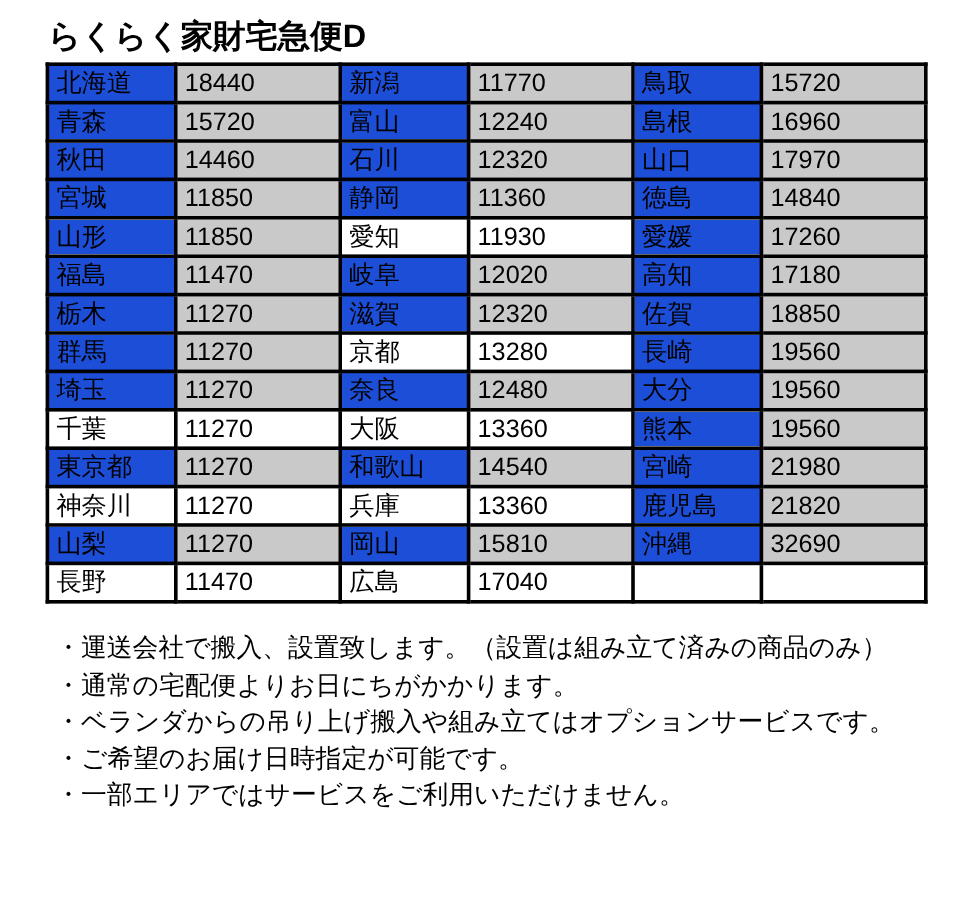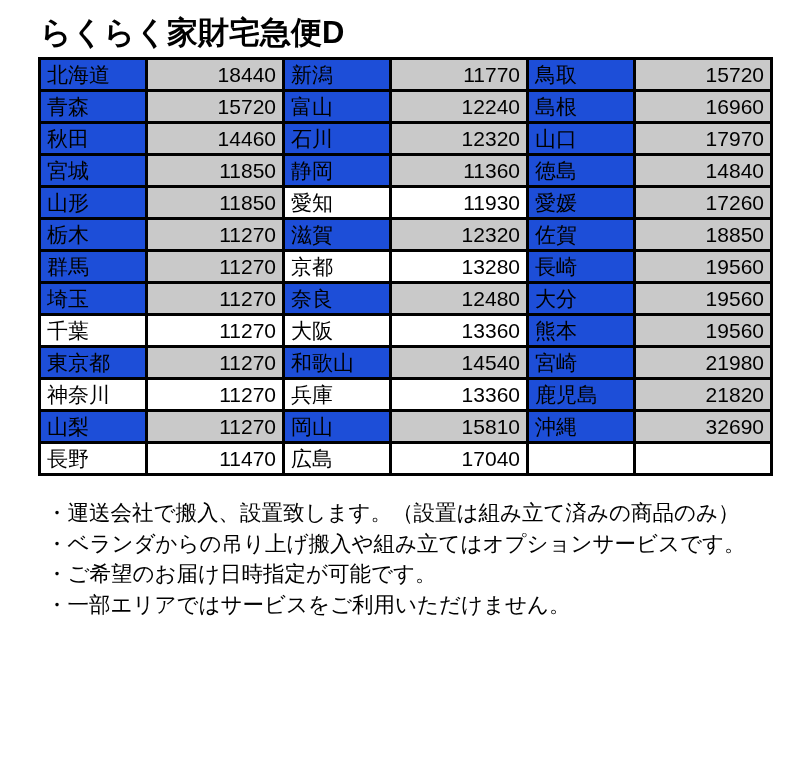--- a/index.html
+++ b/index.html
@@ -15,21 +15,21 @@
     overflow: hidden;
   }
   .page {
     position: relative;
     width: 800px;
     height: 757px;
     box-sizing: border-box;
     padding: 12px 18px 0 18px;
   }
   .title {
-    font-size: 31px;
+    font-size: 27px;
     font-weight: bold;
     letter-spacing: 0px;
     margin: 2px 0 6px 22px;
     line-height: 1.2;
   }
   table.fare {
     border-collapse: collapse;
     margin-left: 20px;
     table-layout: fixed;
   }
@@ -42,21 +42,20 @@
     white-space: nowrap;
     overflow: hidden;
   }
   td.pref {
     width: 92px;
     text-align: left;
     background: #1d4ed8;
   }
   td.fee {
     width: 122px;
-    text-align: right;
     background: #c9c9c9;
     margin-left: 24px;
   }
   td.pref.white { background: #ffffff; }
   td.fee.white { background: #ffffff; }
   td.empty {
     border: none;
     background: #ffffff;
   }
   .notes {
@@ -111,20 +110,28 @@
         </tr>
         <tr>
           <td class="pref">山形</td>
           <td class="fee">11850</td>
           <td class="pref white">愛知</td>
           <td class="fee white">11930</td>
           <td class="pref">愛媛</td>
           <td class="fee">17260</td>
         </tr>
         <tr>
+          <td class="pref">福島</td>
+          <td class="fee">11470</td>
+          <td class="pref">岐阜</td>
+          <td class="fee">12020</td>
+          <td class="pref">高知</td>
+          <td class="fee">17180</td>
+        </tr>
+        <tr>
           <td class="pref">栃木</td>
           <td class="fee">11270</td>
           <td class="pref">滋賀</td>
           <td class="fee">12320</td>
           <td class="pref">佐賀</td>
           <td class="fee">18850</td>
         </tr>
         <tr>
           <td class="pref">群馬</td>
           <td class="fee">11270</td>
@@ -179,18 +186,19 @@
           <td class="pref white">広島</td>
           <td class="fee white">17040</td>
           <td class="empty"></td>
           <td class="empty"></td>
         </tr>
       </tbody>
   </table>
 
   <div class="notes">
       <div>・運送会社で搬入、設置致します。（設置は組み立て済みの商品のみ）</div>
+      <div>・通常の宅配便よりお日にちがかかります。</div>
       <div>・ベランダからの吊り上げ搬入や組み立てはオプションサービスです。</div>
       <div>・ご希望のお届け日時指定が可能です。</div>
       <div>・一部エリアではサービスをご利用いただけません。</div>
     </div>
 
 </div>
 
 </body></html>

